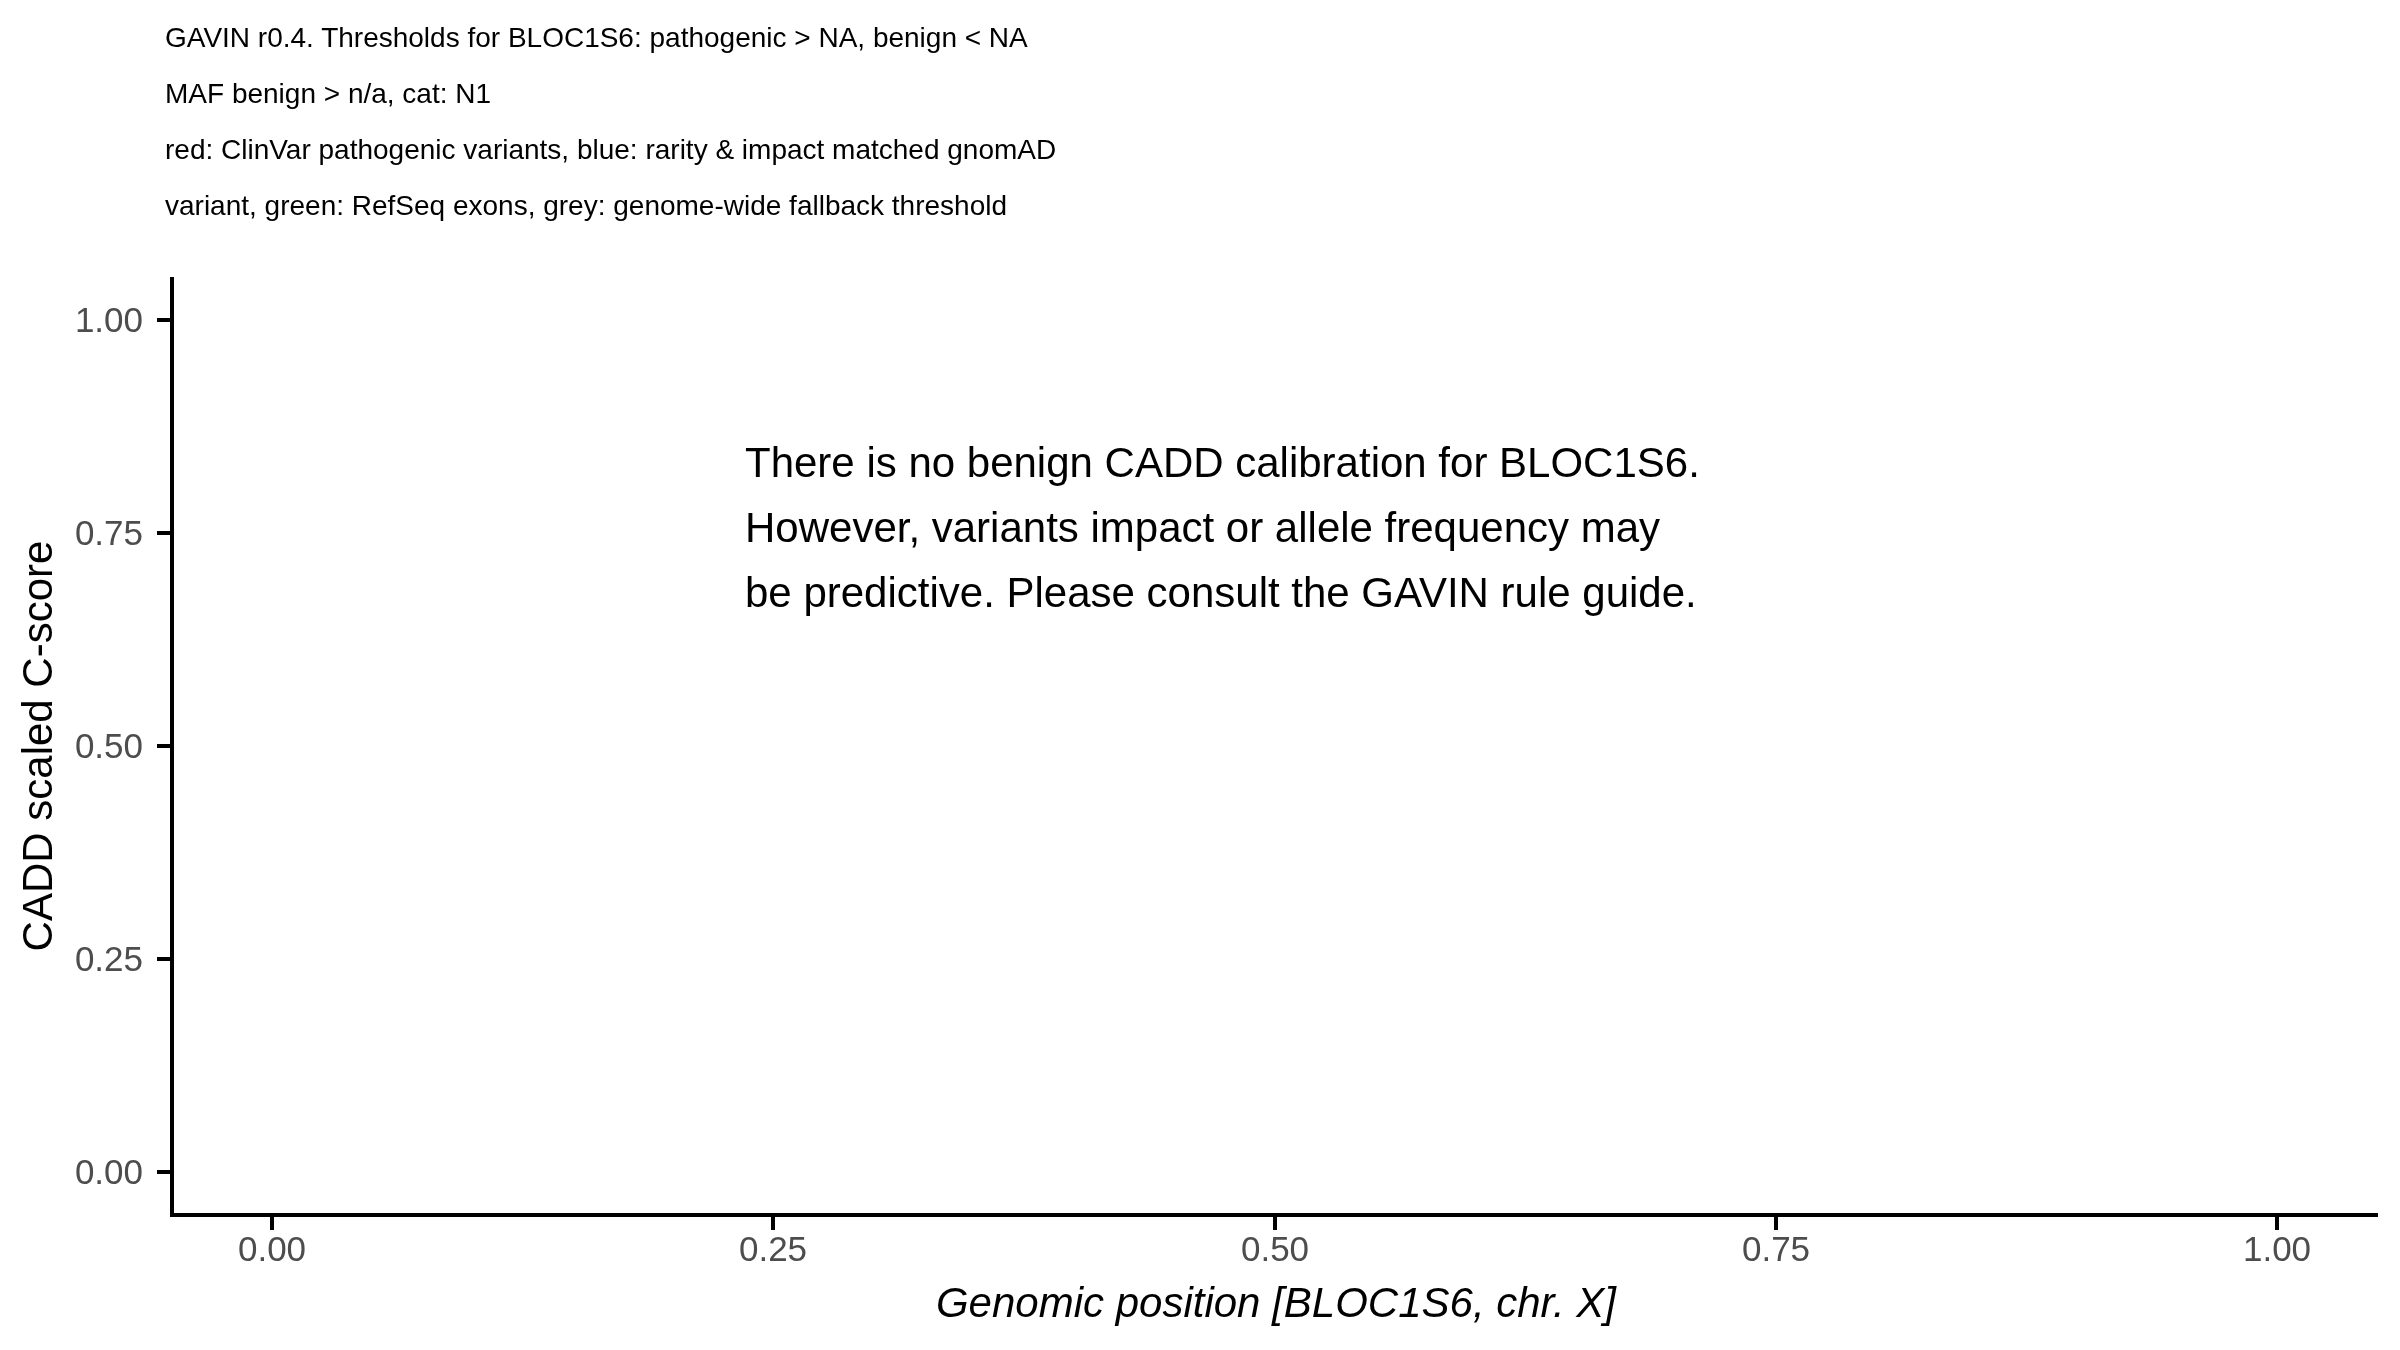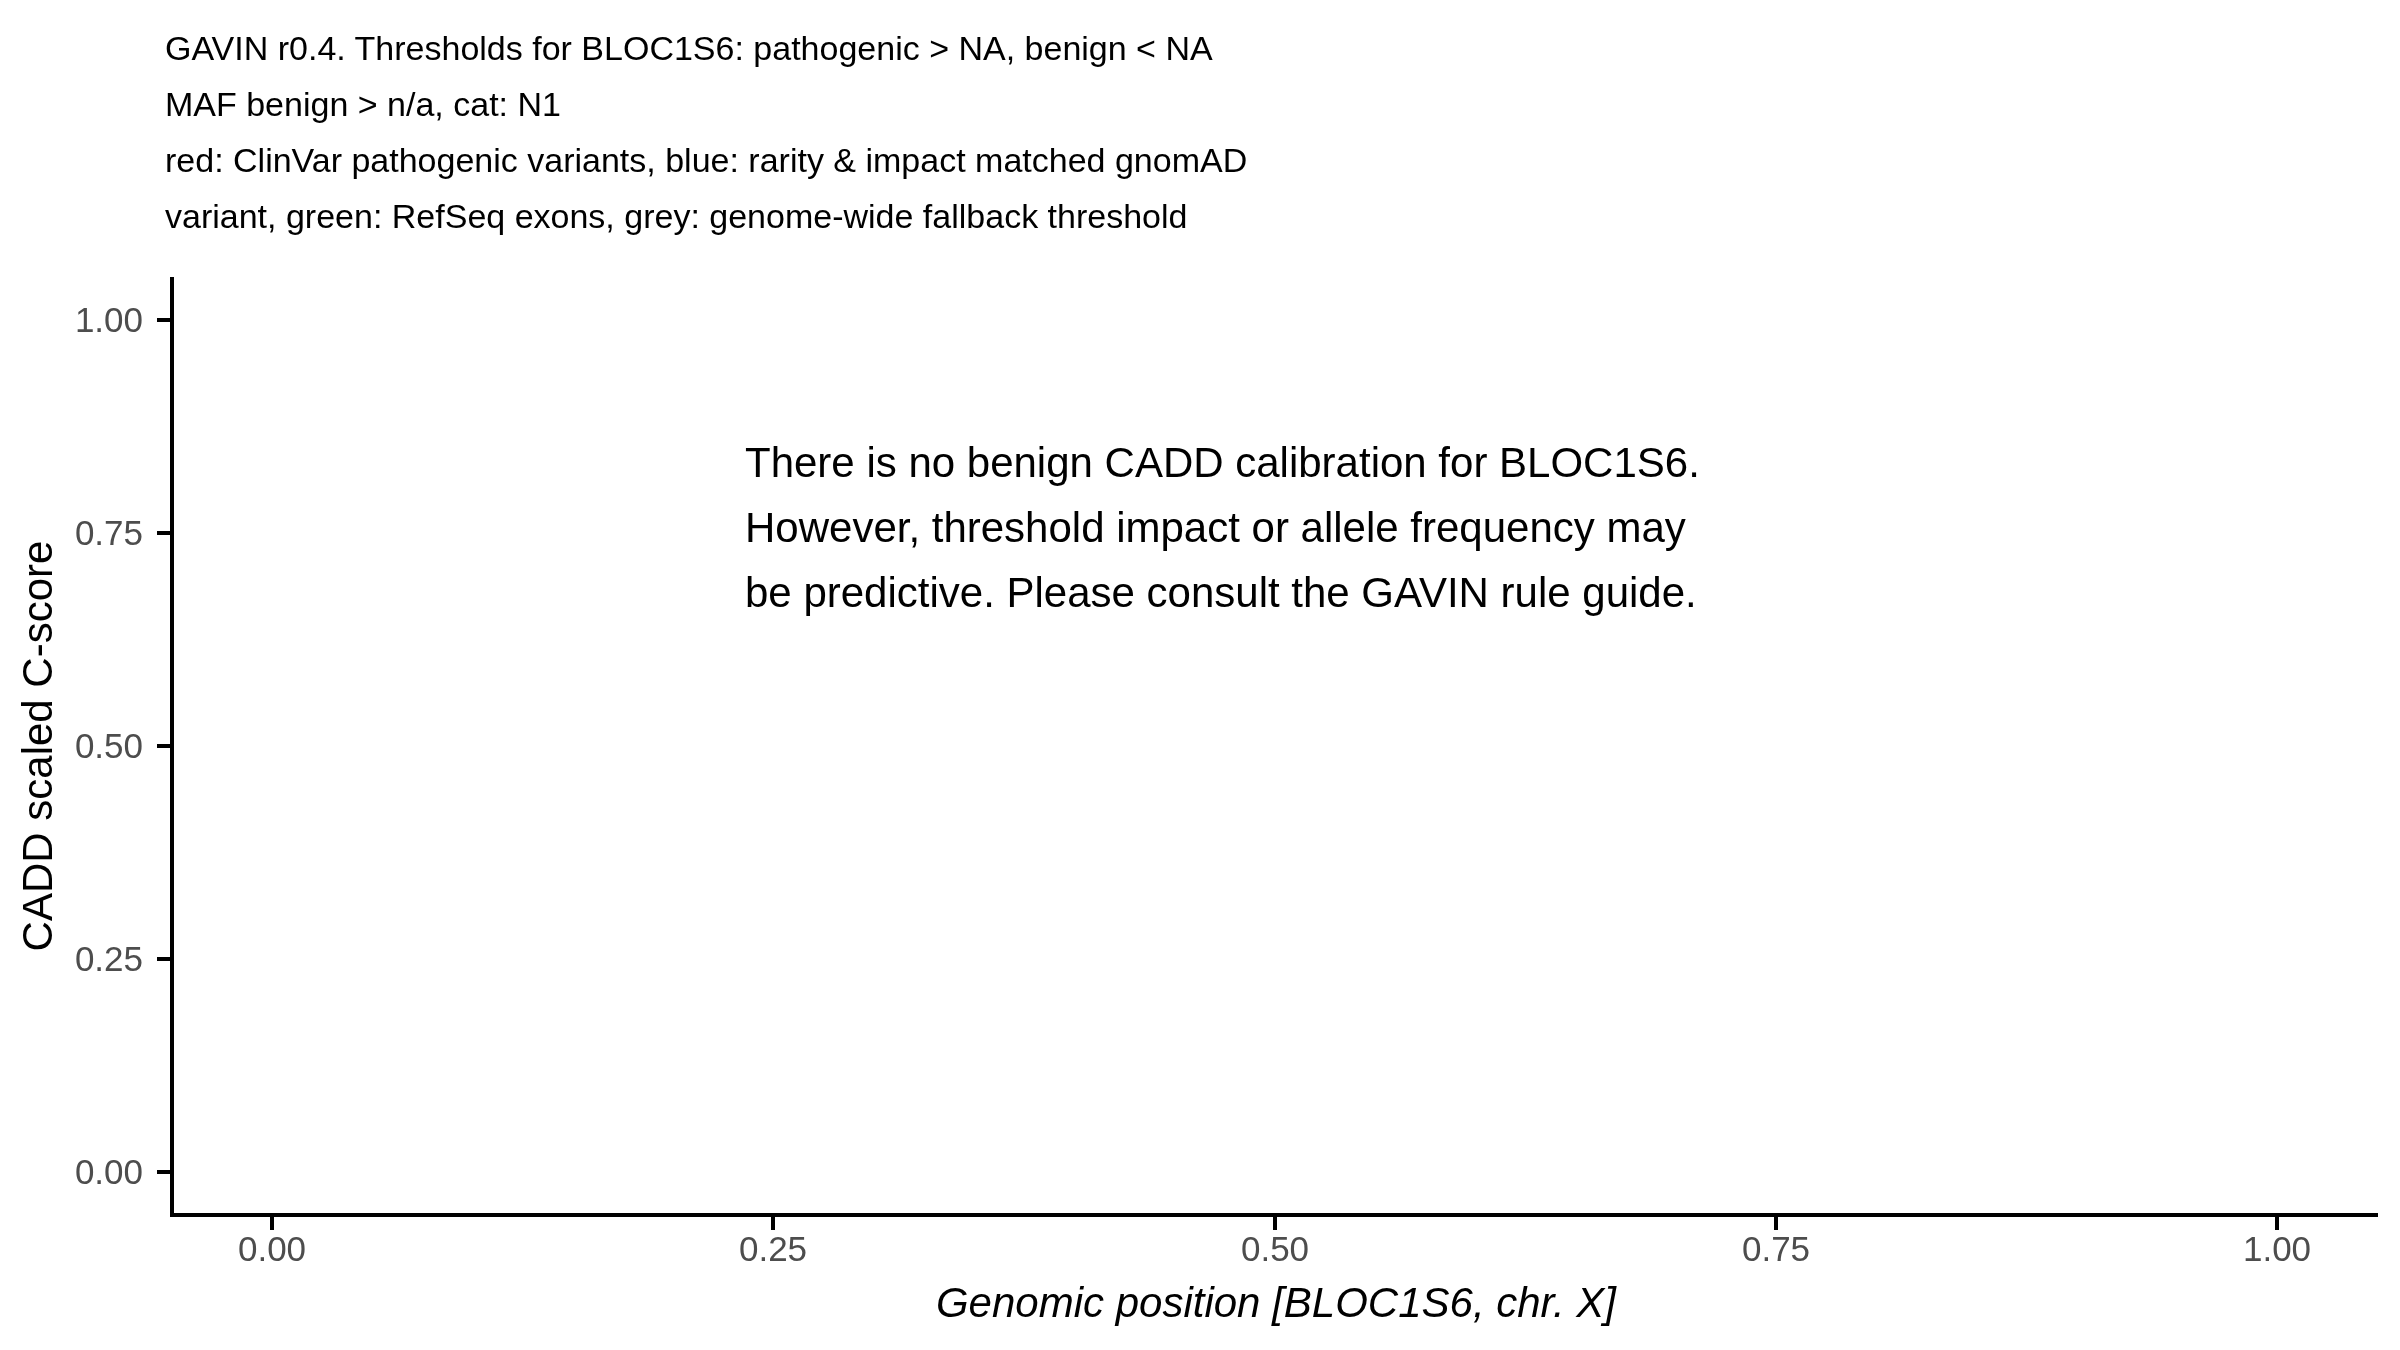--- a/index.html
+++ b/index.html
@@ -13,22 +13,22 @@
     position: relative;
     overflow: hidden;
     font-family: "Liberation Sans", sans-serif;
     color: #000000;
   }
   .abs { position: absolute; }
 
   
   #plot-title {
     left: 165px;
-    top: 20px;
-    font-size: 34px;
+    top: 10px;
+    font-size: 28px;
     line-height: 56px;
     white-space: nowrap;
     color: #000000;
   }
 
   
   #plot-panel {
     left: 170px;
     top: 277px;
     width: 2208px;
@@ -109,21 +109,21 @@
   <div>GAVIN r0.4. Thresholds for BLOC1S6: pathogenic &gt; NA, benign &lt; NA</div>
   <div>MAF benign &gt; n/a, cat: N1</div>
   <div>red: ClinVar pathogenic variants, blue: rarity &amp; impact matched gnomAD</div>
   <div>variant, green: RefSeq exons, grey: genome-wide fallback threshold</div>
 </div>
 
 <div class="abs" id="plot-panel"></div>
 
 <div class="abs" id="panel-annotation">
   <div>There is no benign CADD calibration for BLOC1S6.</div>
-  <div>However, threshold impact or allele frequency may</div>
+  <div>However, variants impact or allele frequency may</div>
   <div>be predictive. Please consult the GAVIN rule guide.</div>
 </div>
 
 <div class="abs y-tick-mark" style="top:318px"></div>
 <div class="abs y-tick-mark" style="top:531px"></div>
 <div class="abs y-tick-mark" style="top:744px"></div>
 <div class="abs y-tick-mark" style="top:957px"></div>
 <div class="abs y-tick-mark" style="top:1170px"></div>
 
 <div class="abs y-tick-label" style="top:302px">1.00</div>

